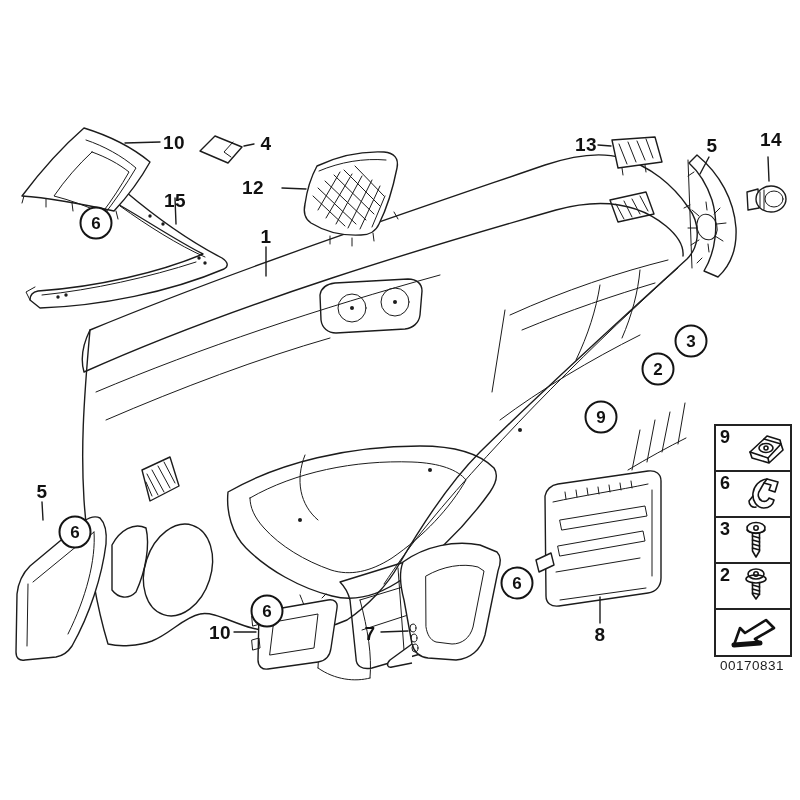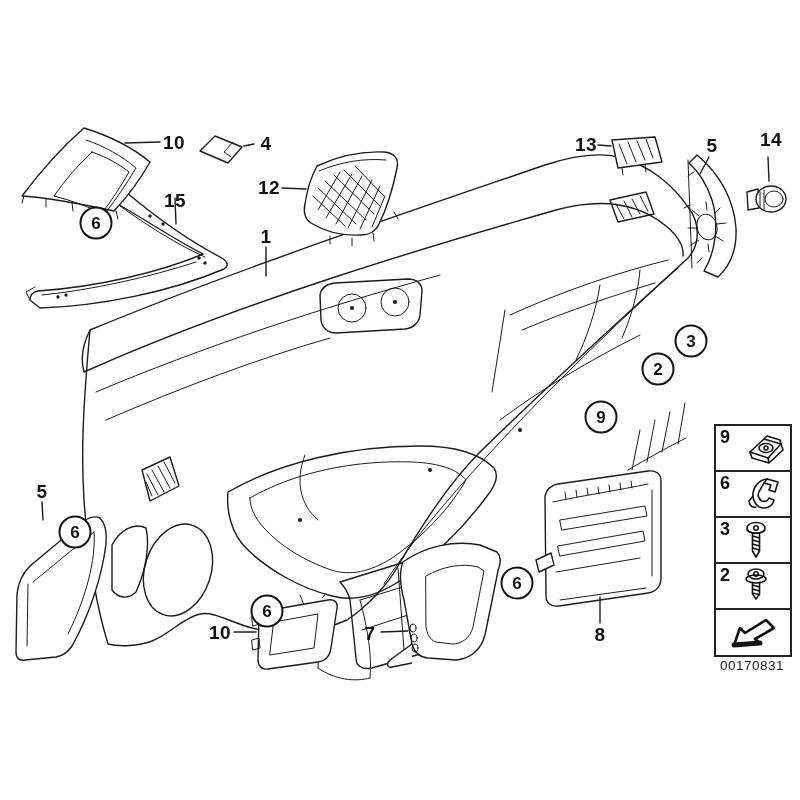--- a/index.html
+++ b/index.html
@@ -202,21 +202,21 @@
       <path class="ln" d="M42,502 L43,520"></path>
       <path class="ln" d="M234,632 L256,632"></path>
       <path class="ln" d="M381,632 L408,631"></path>
       <path class="ln" d="M600,623 L600,597"></path>
     </g>
   </svg>
 
   <div class="callout" style="left:174px;top:142px">10</div>
   <div class="callout" style="left:266px;top:143px">4</div>
   <div class="callout" style="left:175px;top:200px">15</div>
-  <div class="callout" style="left:269px;top:187px">12</div>
+  <div class="callout" style="left:253px;top:187px">12</div>
   <div class="callout" style="left:266px;top:236px">1</div>
   <div class="callout" style="left:586px;top:144px">13</div>
   <div class="callout" style="left:712px;top:145px">5</div>
   <div class="callout" style="left:771px;top:139px">14</div>
   <div class="callout" style="left:42px;top:491px">5</div>
   <div class="callout" style="left:220px;top:632px">10</div>
   <div class="callout" style="left:370px;top:633px">7</div>
   <div class="callout" style="left:600px;top:634px">8</div>
 
   <div class="circle-callout" style="left:96px;top:223px">6</div>

